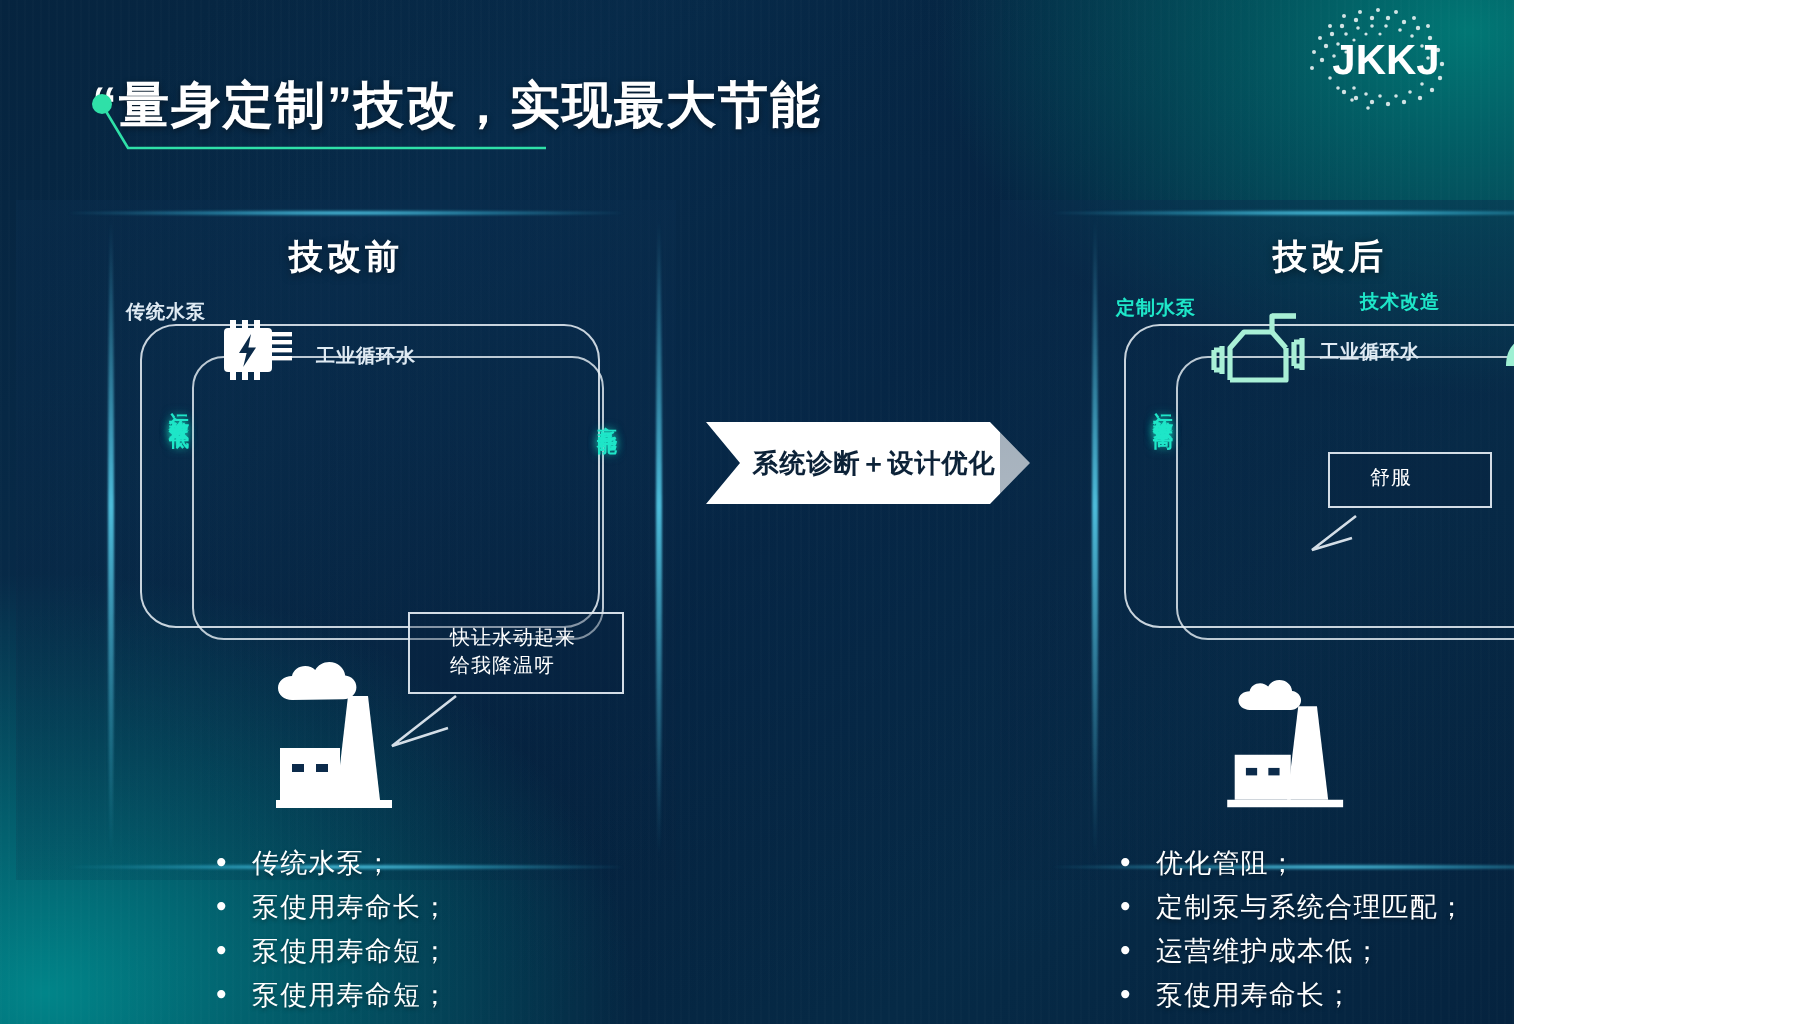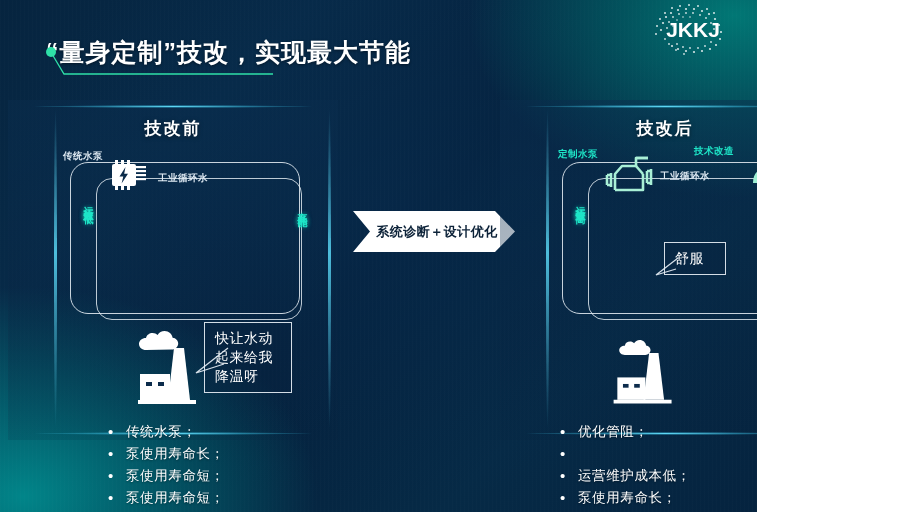--- a/index.html
+++ b/index.html
@@ -95,23 +95,22 @@
   .valve{position:absolute;left:603px;top:56px;width:52px;height:38px;}
   .person{position:absolute;left:750px;top:41px;width:42px;height:42px;}
 
   .factory{position:absolute;}
   .factory.l{left:122px;top:228px;width:92px;height:78px;}
   .factory.r{left:608px;top:232px;width:86px;height:74px;}
 
   .bubble{
     position:absolute;border:1.3px solid rgba(235,242,248,.9);
     background:rgba(8,34,62,.35);
-    color:#ffffff;font-size:14px;line-height:1.35;letter-spacing:.5px;
-    padding:6px 10px;
-    margin-top:16px;
+    color:#ffffff;font-size:10px;line-height:1.35;letter-spacing:.5px;
+    padding:6px 20px;
   }
   .bubble.l{left:196px;top:206px;width:66px;}
   .bubble.r{left:664px;top:226px;width:42px;}
   .bubble-tail{position:absolute;overflow:visible;}
   .bubble-tail.l{left:186px;top:246px;width:48px;height:30px;}
   .bubble-tail.r{left:654px;top:256px;width:34px;height:22px;}
 
   
   .bullets{position:absolute;left:100px;top:322px;}
   .bullet-row{display:flex;align-items:flex-start;margin-bottom:2px;}
@@ -296,21 +295,21 @@
     <div class="glow-left"></div>
     <div class="glow-right"></div>
 
     <div class="panel-title">技改后</div>
 
     <div class="loop-outer"></div>
     <div class="loop-inner"></div>
 
     <div class="top-label lbl-pump" style="left:58px;top:48px;color:#1ee6c8;font-weight:600;">定制水泵</div>
     <div class="top-label lbl-water" style="left:160px;top:70px;">工业循环水</div>
-    <div class="top-label" style="left:194px;top:45px;color:#1ee6c8;font-weight:600;">技术改造</div>
+    <div class="top-label" style="left:180px;top:45px;color:#1ee6c8;font-weight:600;">技术改造</div>
 
     <div class="side-label l">运行效率高</div>
     <div class="side-label r" style="top:105px;">省电节能</div>
 
     <svg class="valve" style="left:103px;top:56px;" viewBox="0 0 52 38">
       <g fill="none" stroke="#a9f0d6" stroke-width="2.6" stroke-linejoin="round">
         <path d="M12 34 L12 18 L19 10 L33 10 L33 2 L45 2"></path>
         <path d="M12 34 L40 34 L40 18"></path>
         <path d="M40 18 L33 10"></path>
         <path d="M4 19 L4 29 M8 17 L8 31 M4 19 L8 19 M4 29 L8 29"></path>
@@ -342,20 +341,21 @@
       <path d="M24 2 L2 19 L22 13" fill="none" stroke="rgba(235,242,248,.9)" stroke-width="1.3"></path>
     </svg>
 
     <div class="bullets" style="left:60px;">
       <div class="bullet-row">
         <span class="bullet-dot">•</span>
         <span class="bullet-text">优化管阻；</span>
       </div>
       <div class="bullet-row">
         <span class="bullet-dot">•</span>
+        <span class="bullet-text">定制泵与系统合理匹配；</span>
       </div>
       <div class="bullet-row">
         <span class="bullet-dot">•</span>
         <span class="bullet-text">运营维护成本低；</span>
       </div>
       <div class="bullet-row">
         <span class="bullet-dot">•</span>
         <span class="bullet-text">泵使用寿命长；</span>
       </div>
       <div class="bullet-row">

